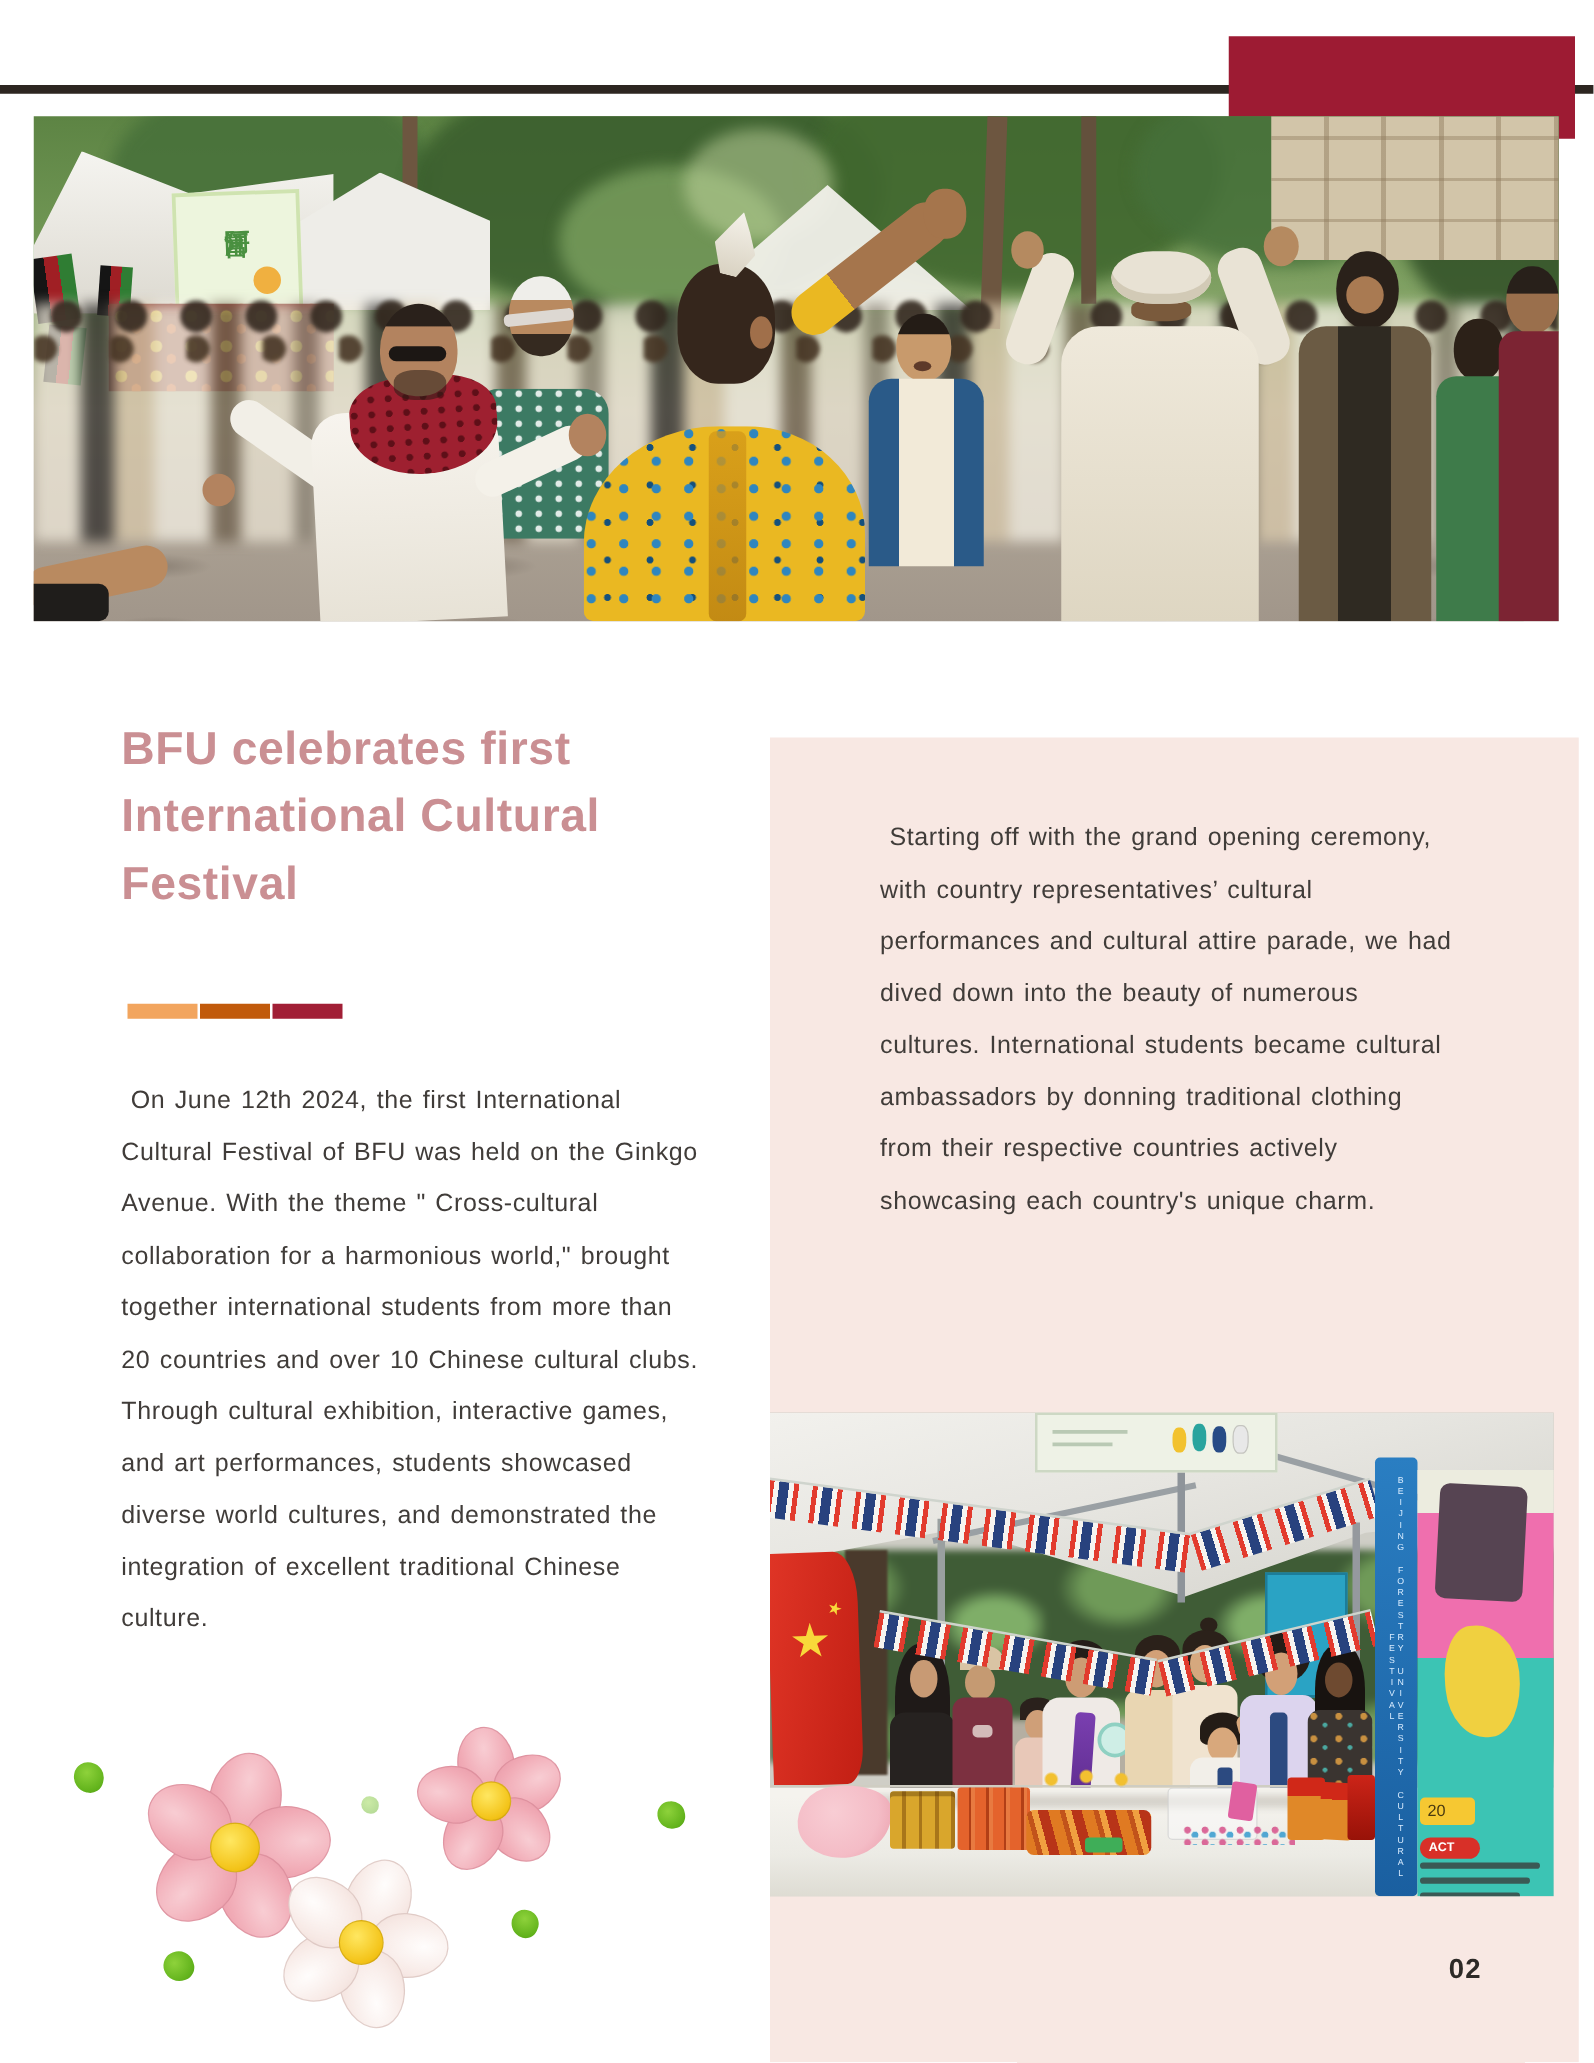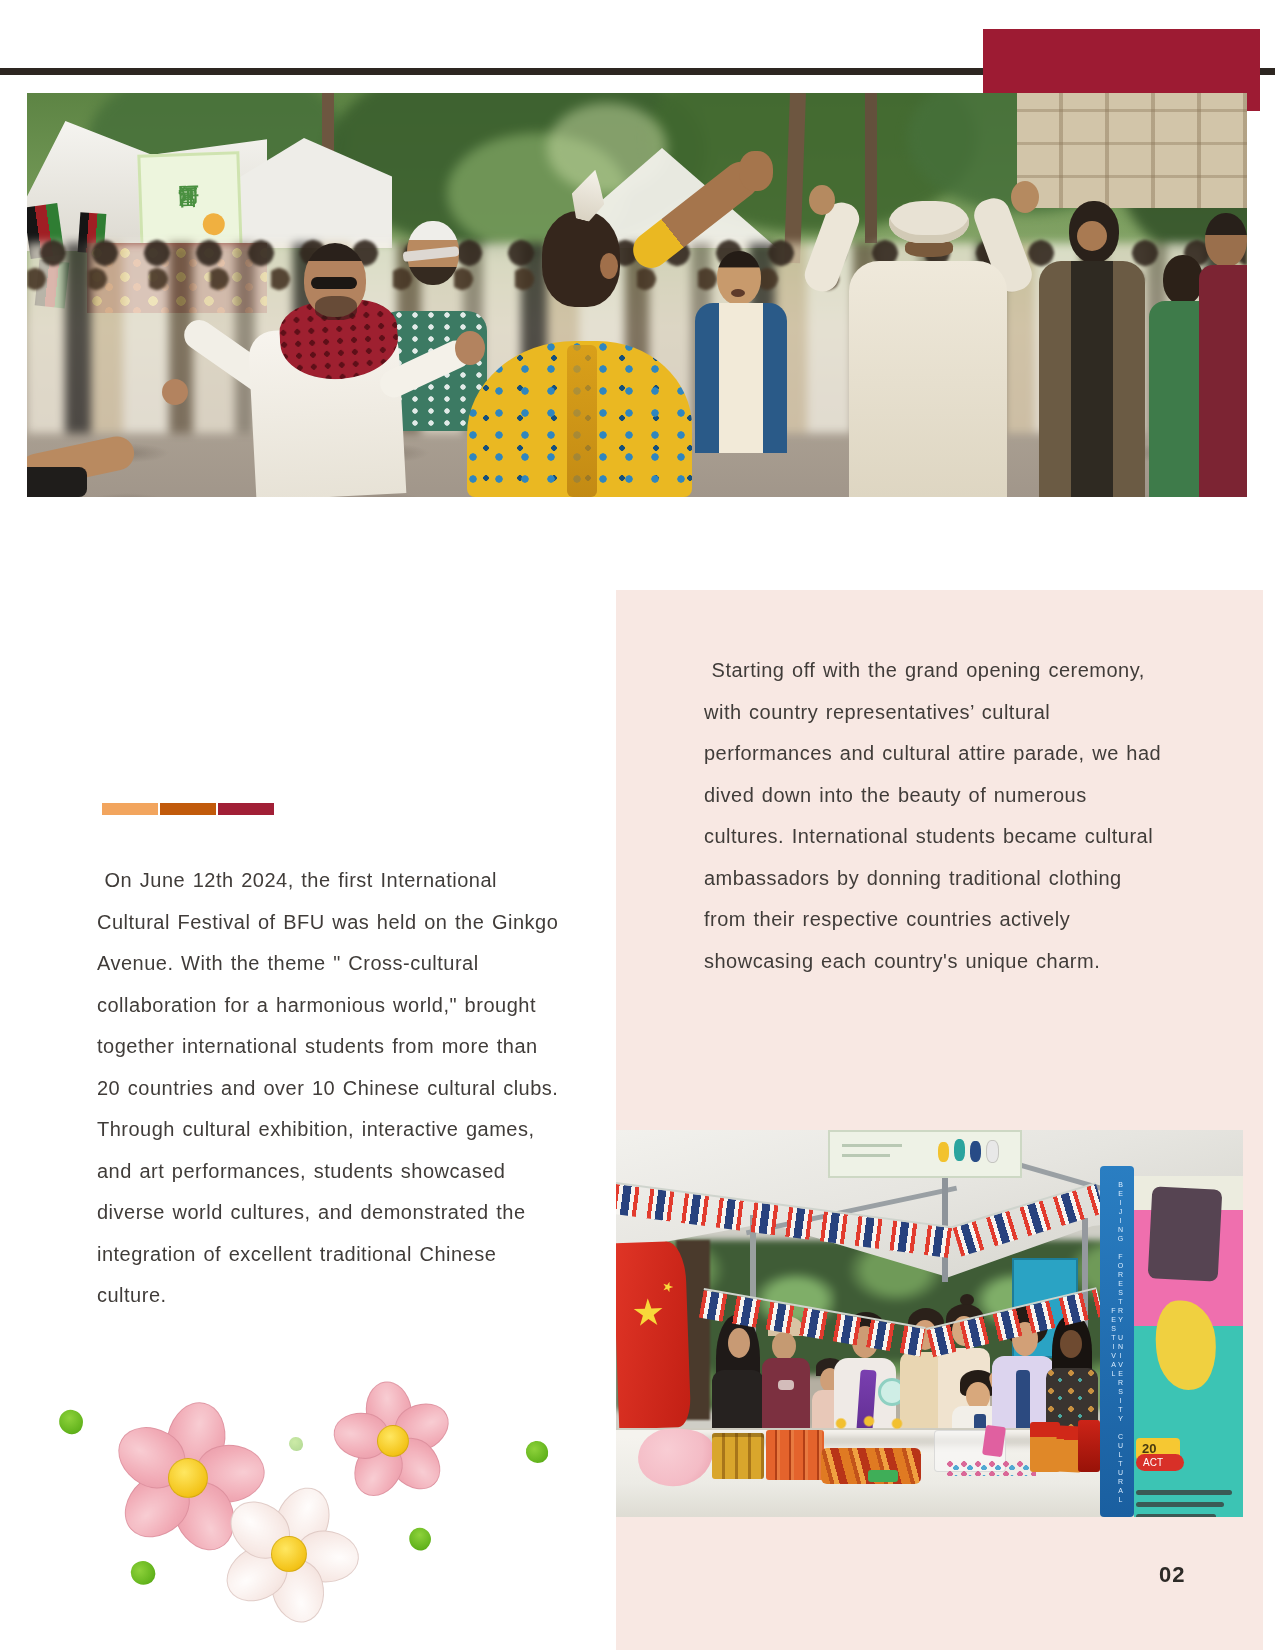--- a/index.html
+++ b/index.html
@@ -146,20 +146,21 @@
       background:linear-gradient(180deg,#d59a18,#b97f10);"></div>
     <div class="s" style="left:515px;top:118px;width:78px;height:96px;border-radius:46% 46% 42% 42%;background:#35261c;"></div>
     <div class="s" style="left:573px;top:160px;width:18px;height:26px;border-radius:50%;background:#a06f4a;"></div>
     <div class="s" style="left:545px;top:76px;width:34px;height:52px;transform:rotate(14deg);
       background:linear-gradient(180deg,#f5f2ea,#d9d2c2);clip-path:polygon(50% 0,75% 28%,100% 60%,68% 100%,30% 100%,0 55%,26% 26%);"></div>
 
     <div class="s" style="left:-8px;top:352px;width:116px;height:34px;border-radius:17px;background:#b98a60;transform:rotate(-12deg);"></div>
     <div class="s" style="left:-10px;top:374px;width:70px;height:30px;background:#1f1d1b;border-radius:8px;"></div>
   </figure>
 
+  <h1 class="headline">BFU celebrates first International Cultural Festival</h1>
   <div class="bars">
     <span class="b1"></span><span class="b2"></span><span class="b3"></span>
   </div>
   <p class="body-par left-par"> On June 12th 2024, the first International Cultural Festival of BFU was held on the Ginkgo Avenue. With the theme " Cross-cultural collaboration for a harmonious world," brought together international students from more than 20 countries and over 10 Chinese cultural clubs. Through cultural exhibition, interactive games, and art performances, students showcased diverse world cultures, and demonstrated the integration of excellent traditional Chinese culture.</p>
 
   <aside class="pink-col">
     <p class="body-par right-par"> Starting off with the grand opening ceremony, with country representatives’ cultural performances and cultural attire parade, we had dived down into the beauty of numerous cultures. International students became cultural ambassadors by donning traditional clothing from their respective countries actively showcasing each country's unique charm.</p>
 
     <figure class="photo photo-bottom" style="margin:0;">
 
@@ -284,23 +285,23 @@
         background:linear-gradient(180deg,#2a7ec2,#1a5fa0);">
         <span class="banner-v" style="display:inline-block;margin-top:12px;height:330px;overflow:hidden;">BEIJING FORESTRY UNIVERSITY CULTURAL FESTIVAL</span>
       </div>
 
       <div class="s" style="left:518px;top:46px;width:109px;height:341px;
         background:linear-gradient(180deg,#ececdf 0 10%,#ef6fae 10% 44%,#3cc4b4 44% 100%);">
         <span class="s" style="left:16px;top:12px;width:70px;height:92px;border-radius:8px;background:#564452;transform:rotate(3deg);"></span>
         <span class="s" style="left:22px;top:124px;width:60px;height:90px;background:#f0d040;transform:rotate(-6deg);
           border-radius:40% 55% 45% 50%/50% 45% 55% 45%;"></span>
         <span class="s" style="left:2px;top:262px;width:44px;height:22px;border-radius:4px;background:#f6c832;
-          font-size:13px;font-weight:bold;color:#4a3a10;text-align:left;padding:3px 0 0 6px;box-sizing:border-box;">20</span>
-        <span class="s" style="left:2px;top:278px;width:48px;height:17px;border-radius:9px;background:#d83028;
-          font-size:10px;font-weight:normal;color:#ffffff;text-align:left;padding:3px 0 0 7px;box-sizing:border-box;">ACT</span>
+          font-size:13px;font-weight:normal;color:#4a3a10;text-align:left;padding:3px 0 0 6px;box-sizing:border-box;">20</span>
+        <span class="s" style="left:2px;top:294px;width:48px;height:17px;border-radius:9px;background:#d83028;
+          font-size:10px;font-weight:bold;color:#ffffff;text-align:left;padding:3px 0 0 7px;box-sizing:border-box;">ACT</span>
         <span class="s" style="left:2px;top:314px;width:96px;height:5px;border-radius:3px;background:#3a5a55;"></span>
         <span class="s" style="left:2px;top:326px;width:88px;height:5px;border-radius:3px;background:#3a5a55;"></span>
         <span class="s" style="left:2px;top:338px;width:80px;height:5px;border-radius:3px;background:#3a5a55;"></span>
       </div>
     </figure>
 
     <div class="page-num">02</div>
   </aside>
 
   <div>

